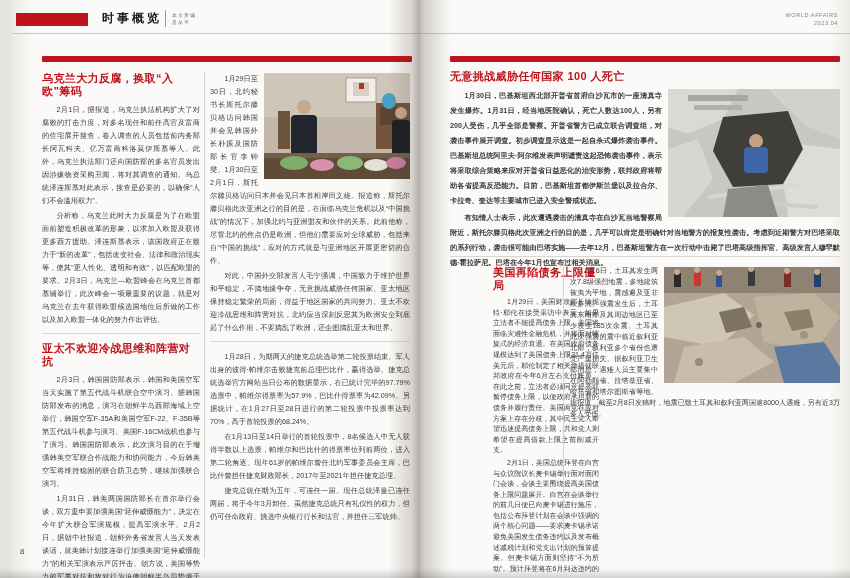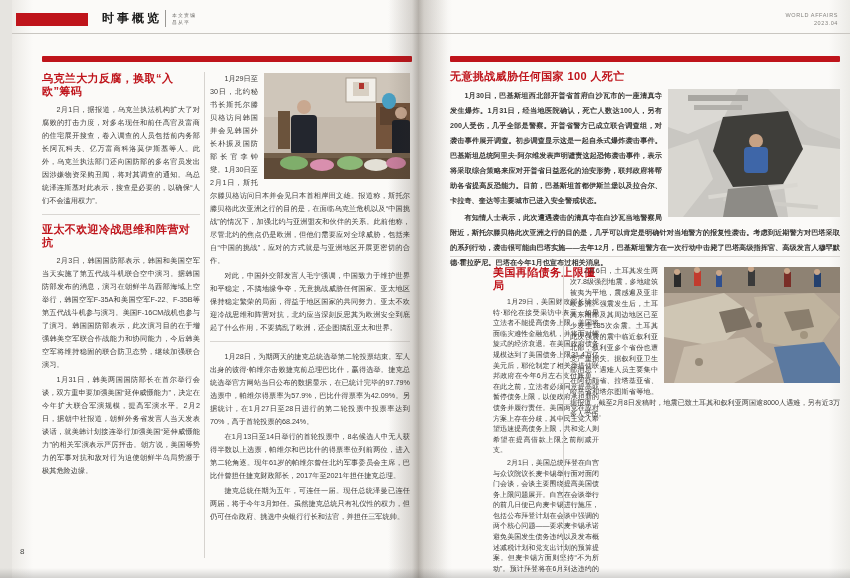--- a/index.html
+++ b/index.html
@@ -67,20 +67,21 @@
       <div>本文责编</div>
       <div>吕从平</div>
     </div>
     <div class="hdr-rule"></div>
     <div class="red-bar rb-left"></div>
 
     <div class="col col1">
       <article>
         <h3 class="art-title">乌克兰大力反腐，换取“入欧”筹码</h3>
         <p class="art-p">2月1日，据报道，乌克兰执法机构扩大了对腐败的打击力度，对多名现任和前任高官及富商的住宅展开搜查，卷入调查的人员包括前内务部长阿瓦科夫、亿万富商科洛莫伊斯基等人。此外，乌克兰执法部门还向国防部的多名官员发出因涉嫌物资采购丑闻，将对其调查的通知。乌总统泽连斯基对此表示，搜查是必要的，以确保“人们不会滥用权力”。</p>
+        <p class="art-p">分析称，乌克兰此时大力反腐是为了在欧盟面前塑造积极改革的形象，以求加入欧盟及获得更多西方援助。泽连斯基表示，该国政府正在致力于“新的改革”，包括改变社会、法律和政治现实等，使其“更人性化、透明和有效”，以匹配欧盟的要求。2月3日，乌克兰—欧盟峰会在乌克兰首都基辅举行，此次峰会一项最重要的议题，就是对乌克兰在去年获得欧盟候选国地位后所做的工作以及加入欧盟一体化的努力作出评估。</p>
       </article>
       <div class="art-divider"></div>
       <article>
         <h3 class="art-title">亚太不欢迎冷战思维和阵营对抗</h3>
         <p class="art-p">2月3日，韩国国防部表示，韩国和美国空军当天实施了第五代战斗机联合空中演习。据韩国防部发布的消息，演习在朝鲜半岛西部海域上空举行，韩国空军F-35A和美国空军F-22、F-35B等第五代战斗机参与演习。美国F-16CM战机也参与了演习。韩国国防部表示，此次演习目的在于增强韩美空军联合作战能力和协同能力，今后韩美空军将维持稳固的联合防卫态势，继续加强联合演习。</p>
         <p class="art-p">1月31日，韩美两国国防部长在首尔举行会谈，双方重申要加强美国“延伸威慑能力”，决定在今年扩大联合军演规模，提高军演水平。2月2日，据朝中社报道，朝鲜外务省发言人当天发表谈话，就美韩计划接连举行加强美国“延伸威慑能力”的相关军演表示严厉抨击。朝方说，美国等势力的军事对抗和敌对行为迫使朝鲜半岛局势濒于极其危险边缘。</p>
       </article>
     </div>
 
     <div class="vdiv"></div>

